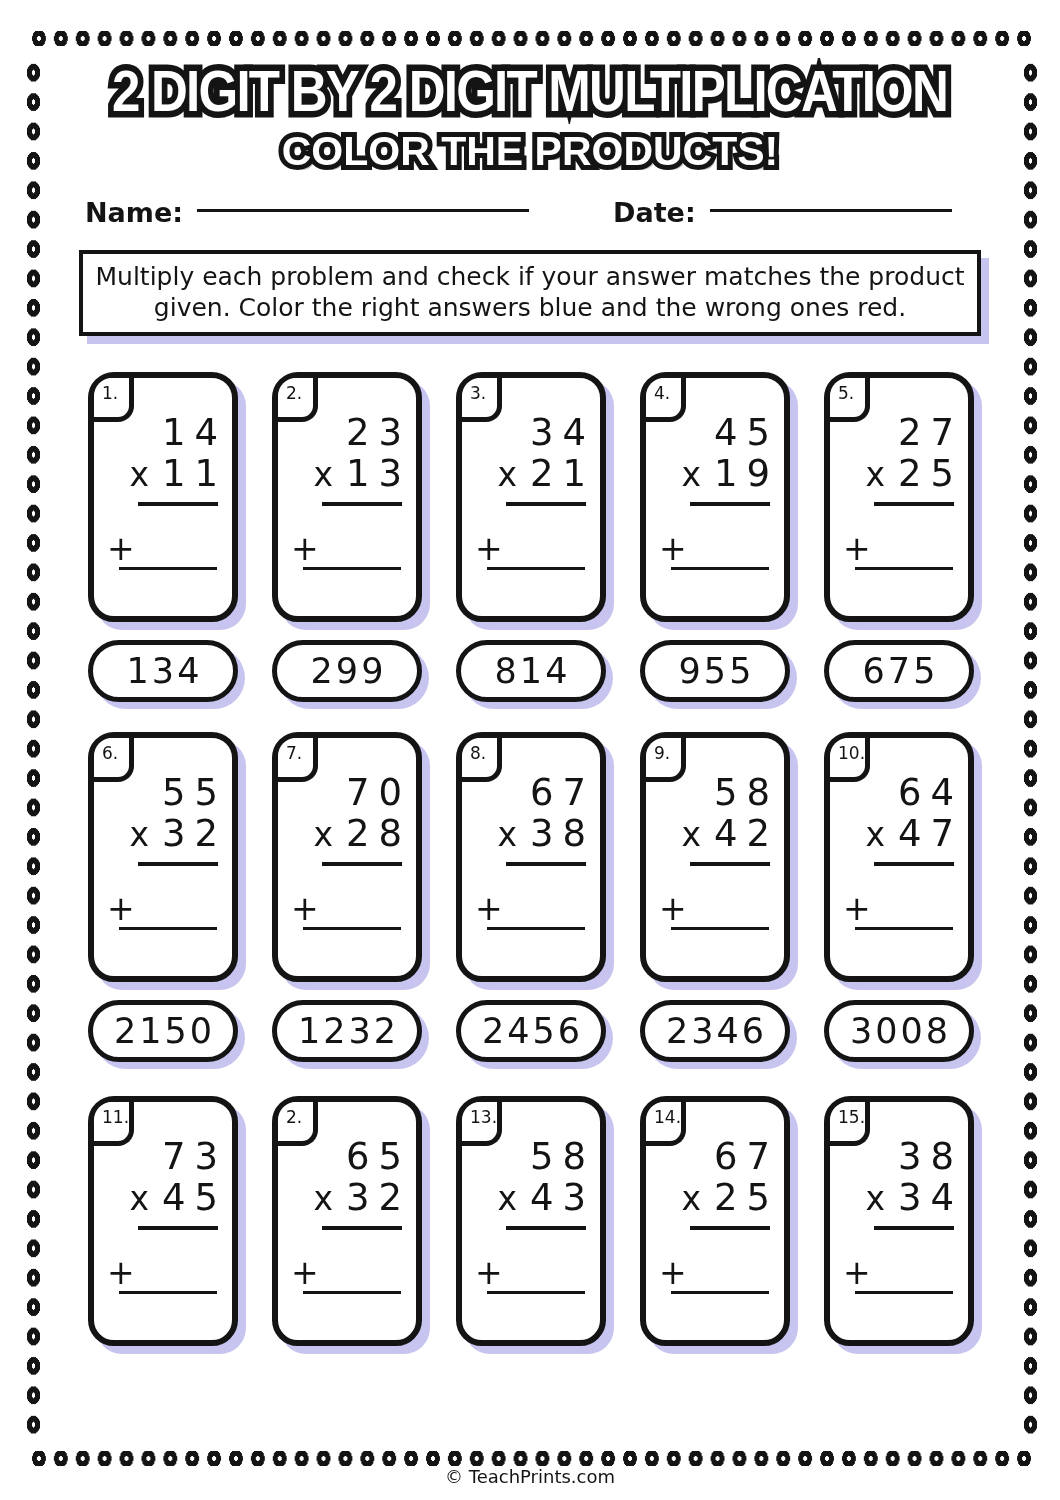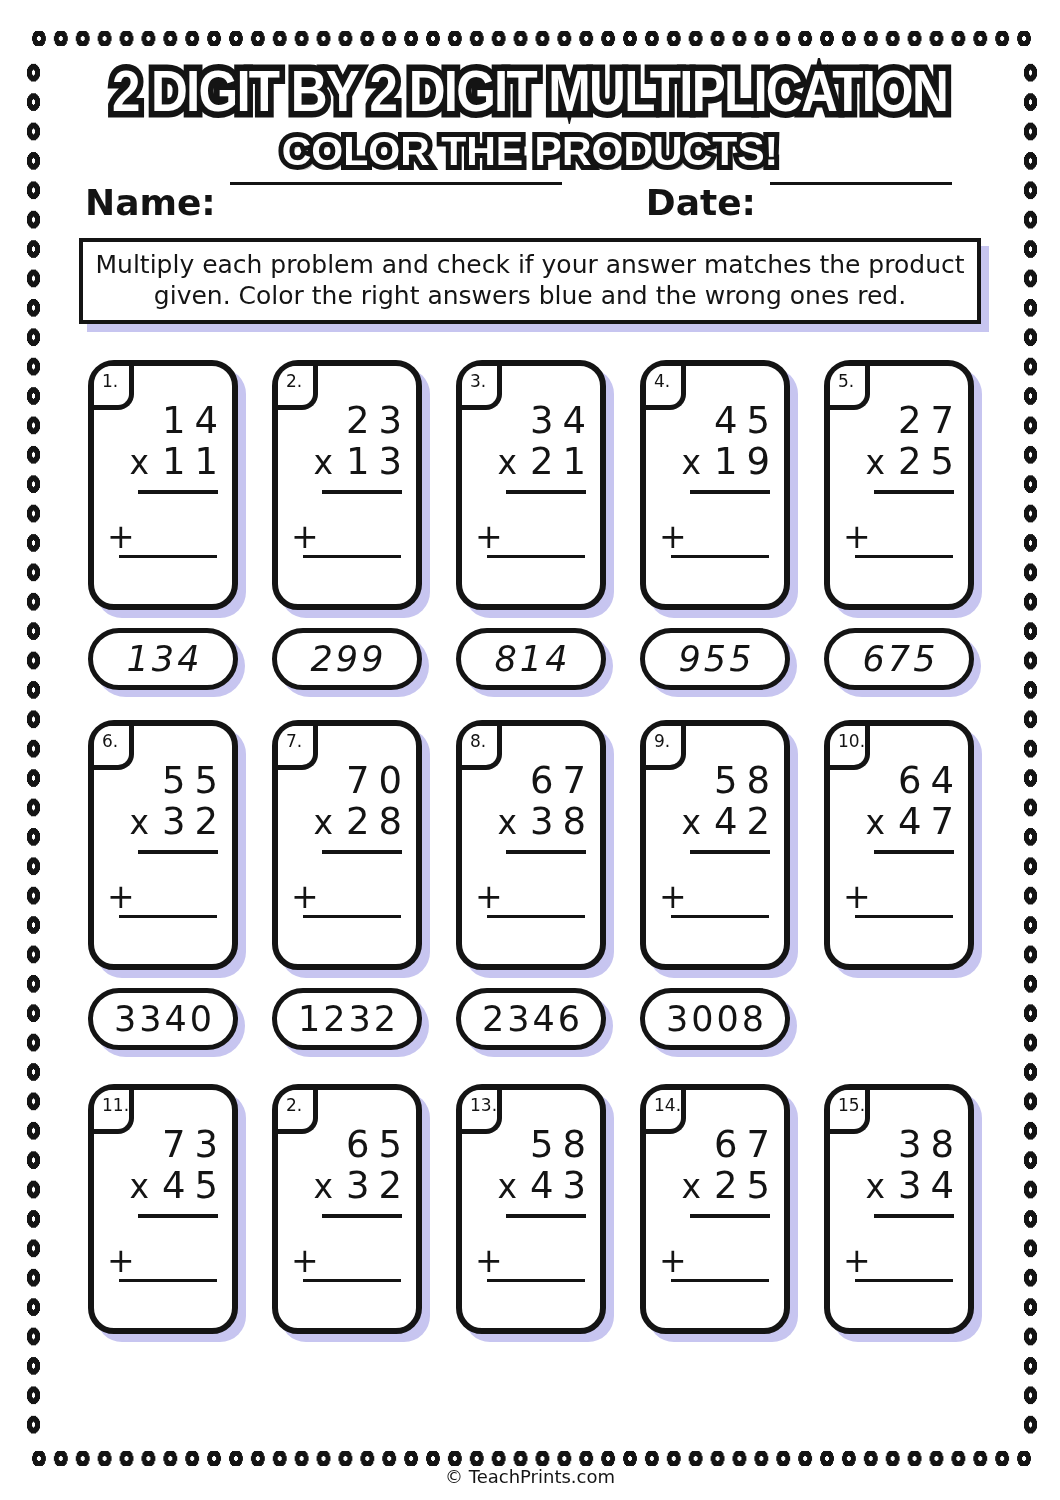--- a/index.html
+++ b/index.html
@@ -42,24 +42,24 @@
   .ol-front{position:absolute;left:0;top:0;width:100%;color:#ffffff;text-shadow:none;}
   .title-wrap{line-height:70px;height:70px;}
   .title-wrap .ol-inner{transform:scaleX(0.88);}
   .title-wrap .ol-back{-webkit-text-stroke:13px var(--ink);}
   .title-wrap .ol-back,.title-wrap .ol-front{font-size:58px;letter-spacing:-2px;}
   .subtitle-wrap{line-height:50px;height:52px;}
   .subtitle-wrap .ol-back{-webkit-text-stroke:10px var(--ink);}
   .subtitle-wrap .ol-back,.subtitle-wrap .ol-front{font-size:41px;letter-spacing:0px;}
   
   .name-row{
-    display:flex;align-items:flex-start;
-    margin-top:4px;height:36px;
+    display:flex;align-items:center;
+    margin-top:16px;height:36px;
     padding-left:85px;padding-right:108px;
-    font-size:36px;font-weight:700;
+    font-size:27px;font-weight:700;
   }
   .nr-line{border-bottom:3px solid var(--ink);margin-bottom:3px;}
   .line-name{width:332px;margin-left:14px;}
   .nr-date-label{margin-left:84px;}
   .line-date{flex:1;margin-left:14px;}
   
   .inst-box{
     width:902px;margin:20px auto 0 auto;
     border:4px solid var(--ink);
     background:#fff;
@@ -67,21 +67,21 @@
     text-align:center;
     padding:7px 10px 9px 10px;
     font-size:25px;line-height:31px;font-weight:500;
     height:86px;
   }
   
   .cards-row,.pills-row{display:flex;gap:34px;padding-left:88px;padding-right:86px;}
   .cards-row.row0{margin-top:36px;}
   .cards-row.row1{margin-top:30px;}
   .cards-row.row2{margin-top:34px;}
-  .pills-row.row0{margin-top:18px;font-style:italic;}
+  .pills-row.row0{margin-top:18px;}
   .pills-row.row1{margin-top:18px;}
   .pills-row.row2{margin-top:16px;}
   .card{
     position:relative;
     width:150px;height:250px;
     background:#fff;
     border:6px solid var(--ink);
     border-radius:26px;
     box-shadow:8px 8px 0 var(--lav);
     flex:0 0 auto;
@@ -324,24 +324,27 @@
         <span class="num2">47</span>
       </div>
       <div class="mul-line"></div>
     </div>
     <span class="plus">+</span>
     <div class="plus-line"></div>
   </div>
       </div>
       <div class="pills-row row1">
         <div class="pill">
-    <span class="pill-num">3340</span>
+    <span class="pill-num">2150</span>
   </div>
         <div class="pill">
     <span class="pill-num">1232</span>
+  </div>
+        <div class="pill">
+    <span class="pill-num">2456</span>
   </div>
         <div class="pill">
     <span class="pill-num">2346</span>
   </div>
         <div class="pill">
     <span class="pill-num">3008</span>
   </div>
       </div>
       <div class="cards-row row2">
         <div class="card">

